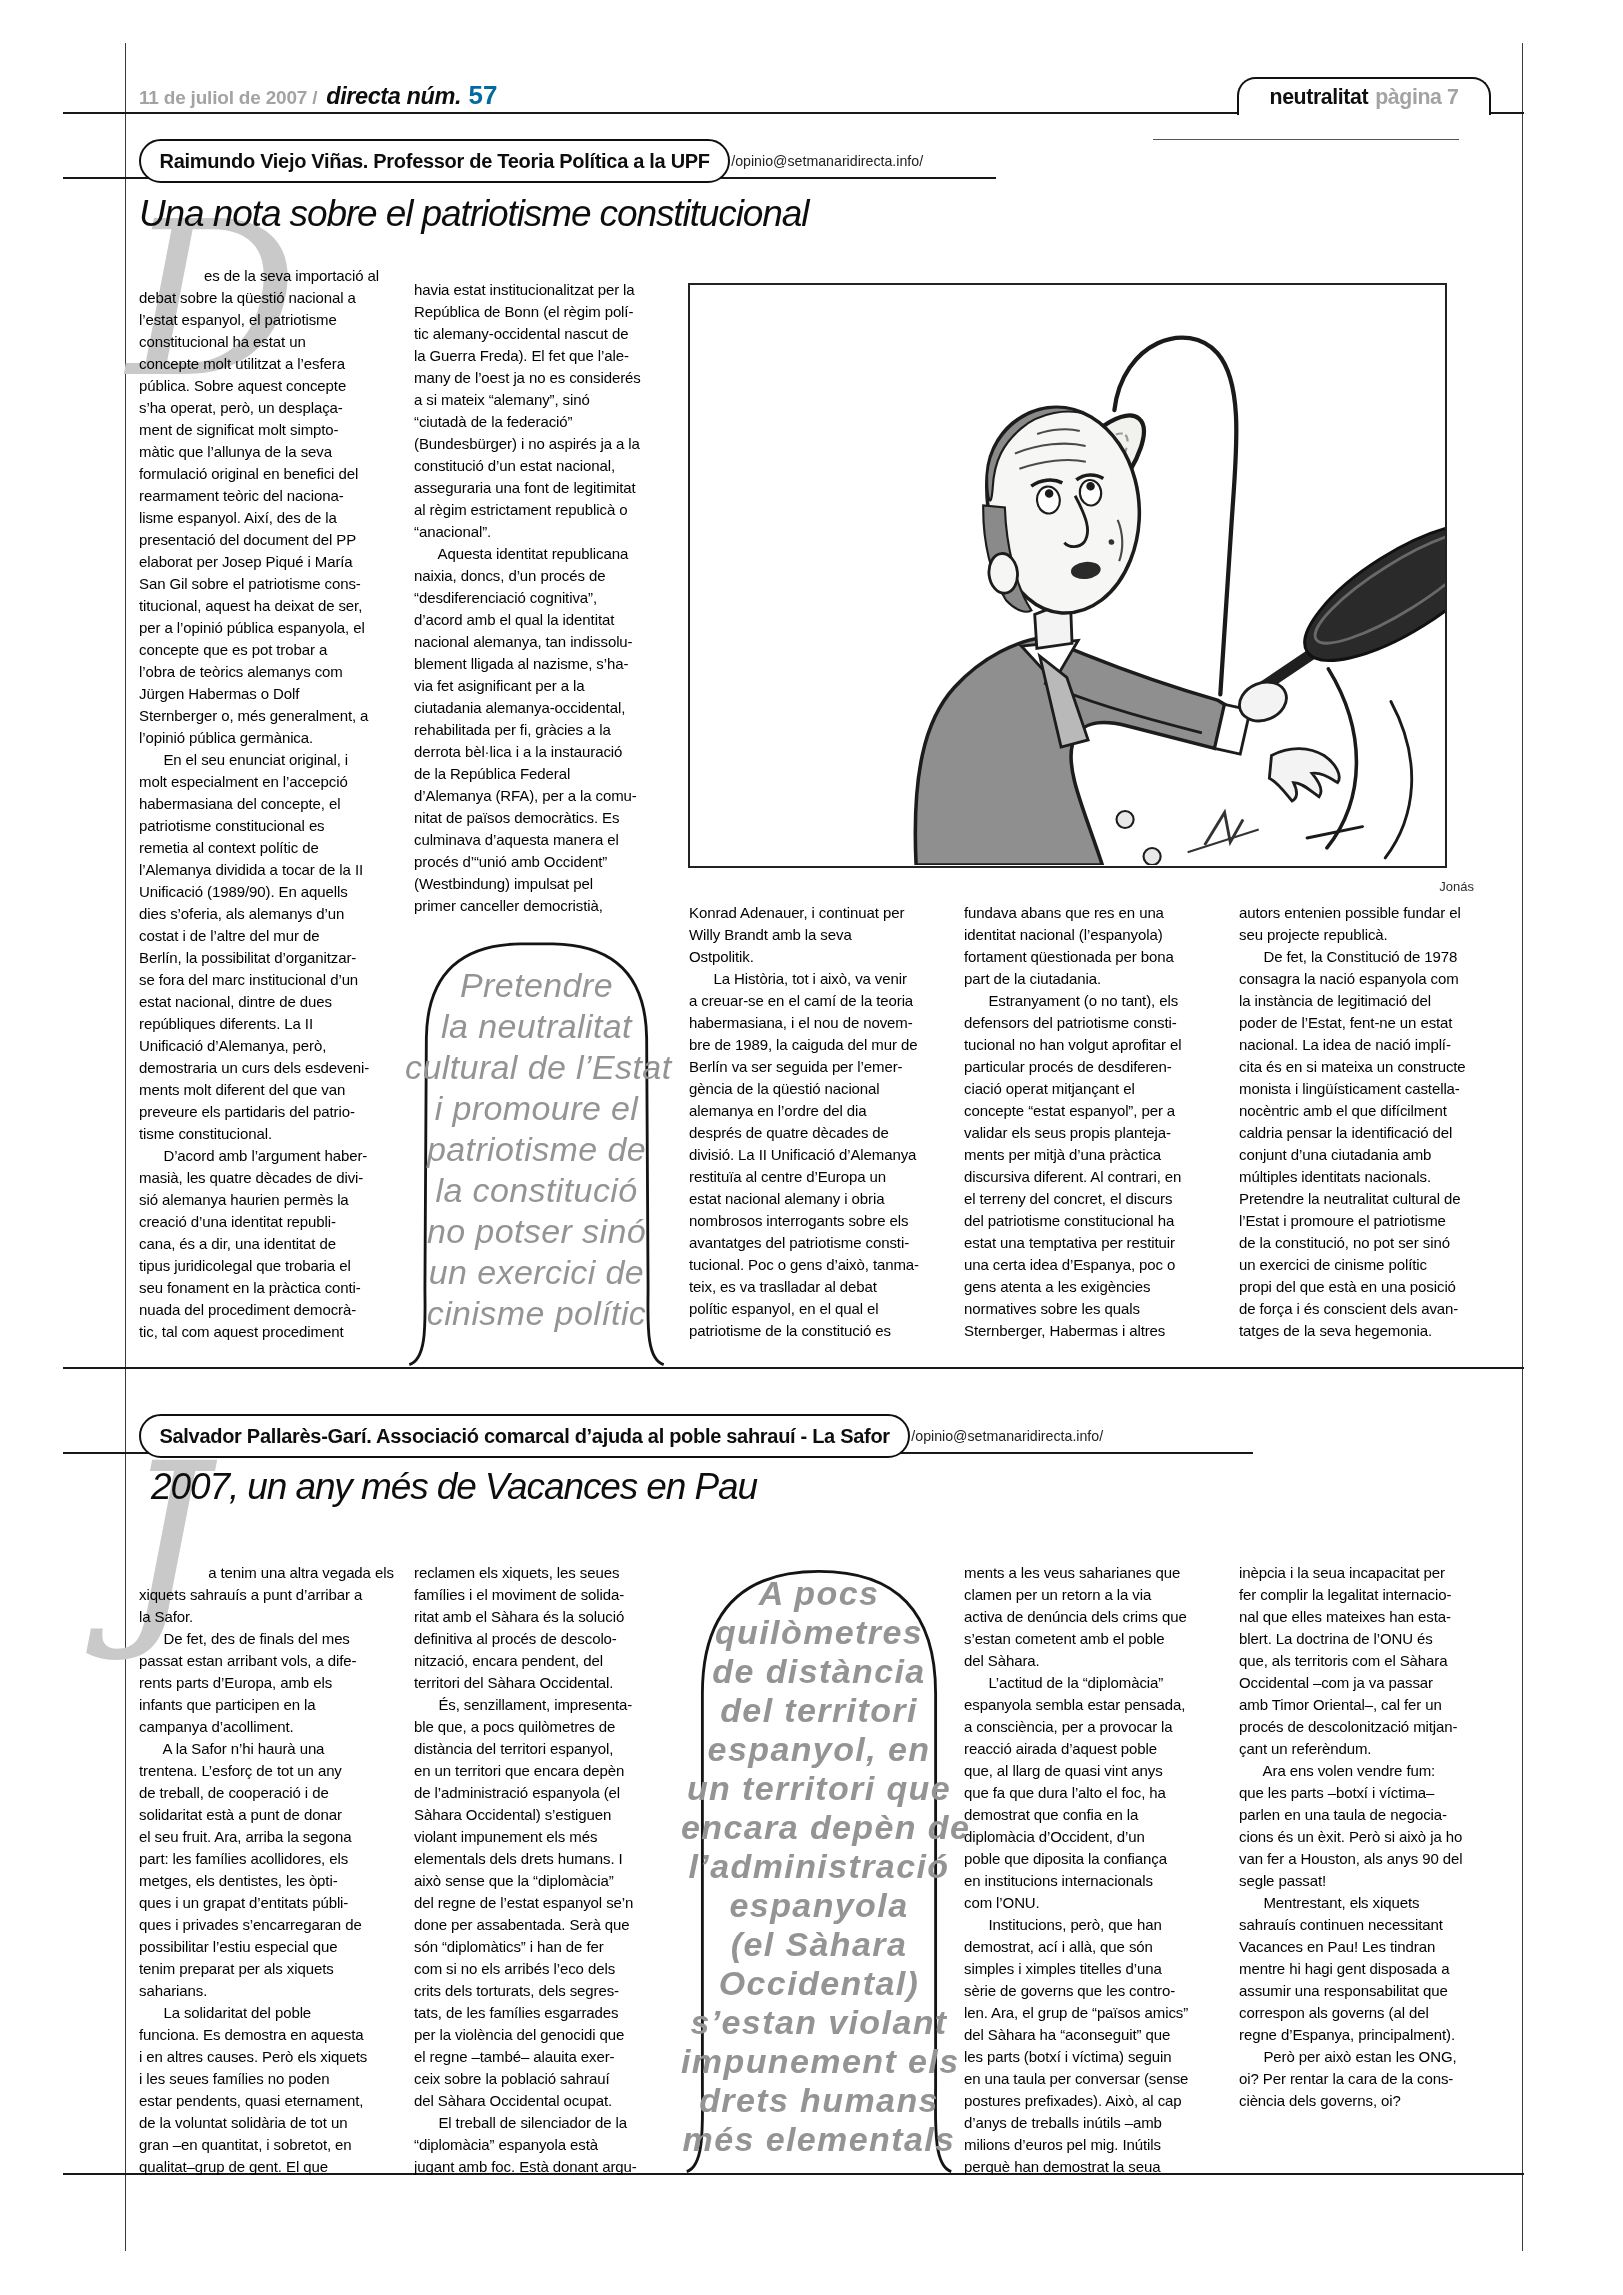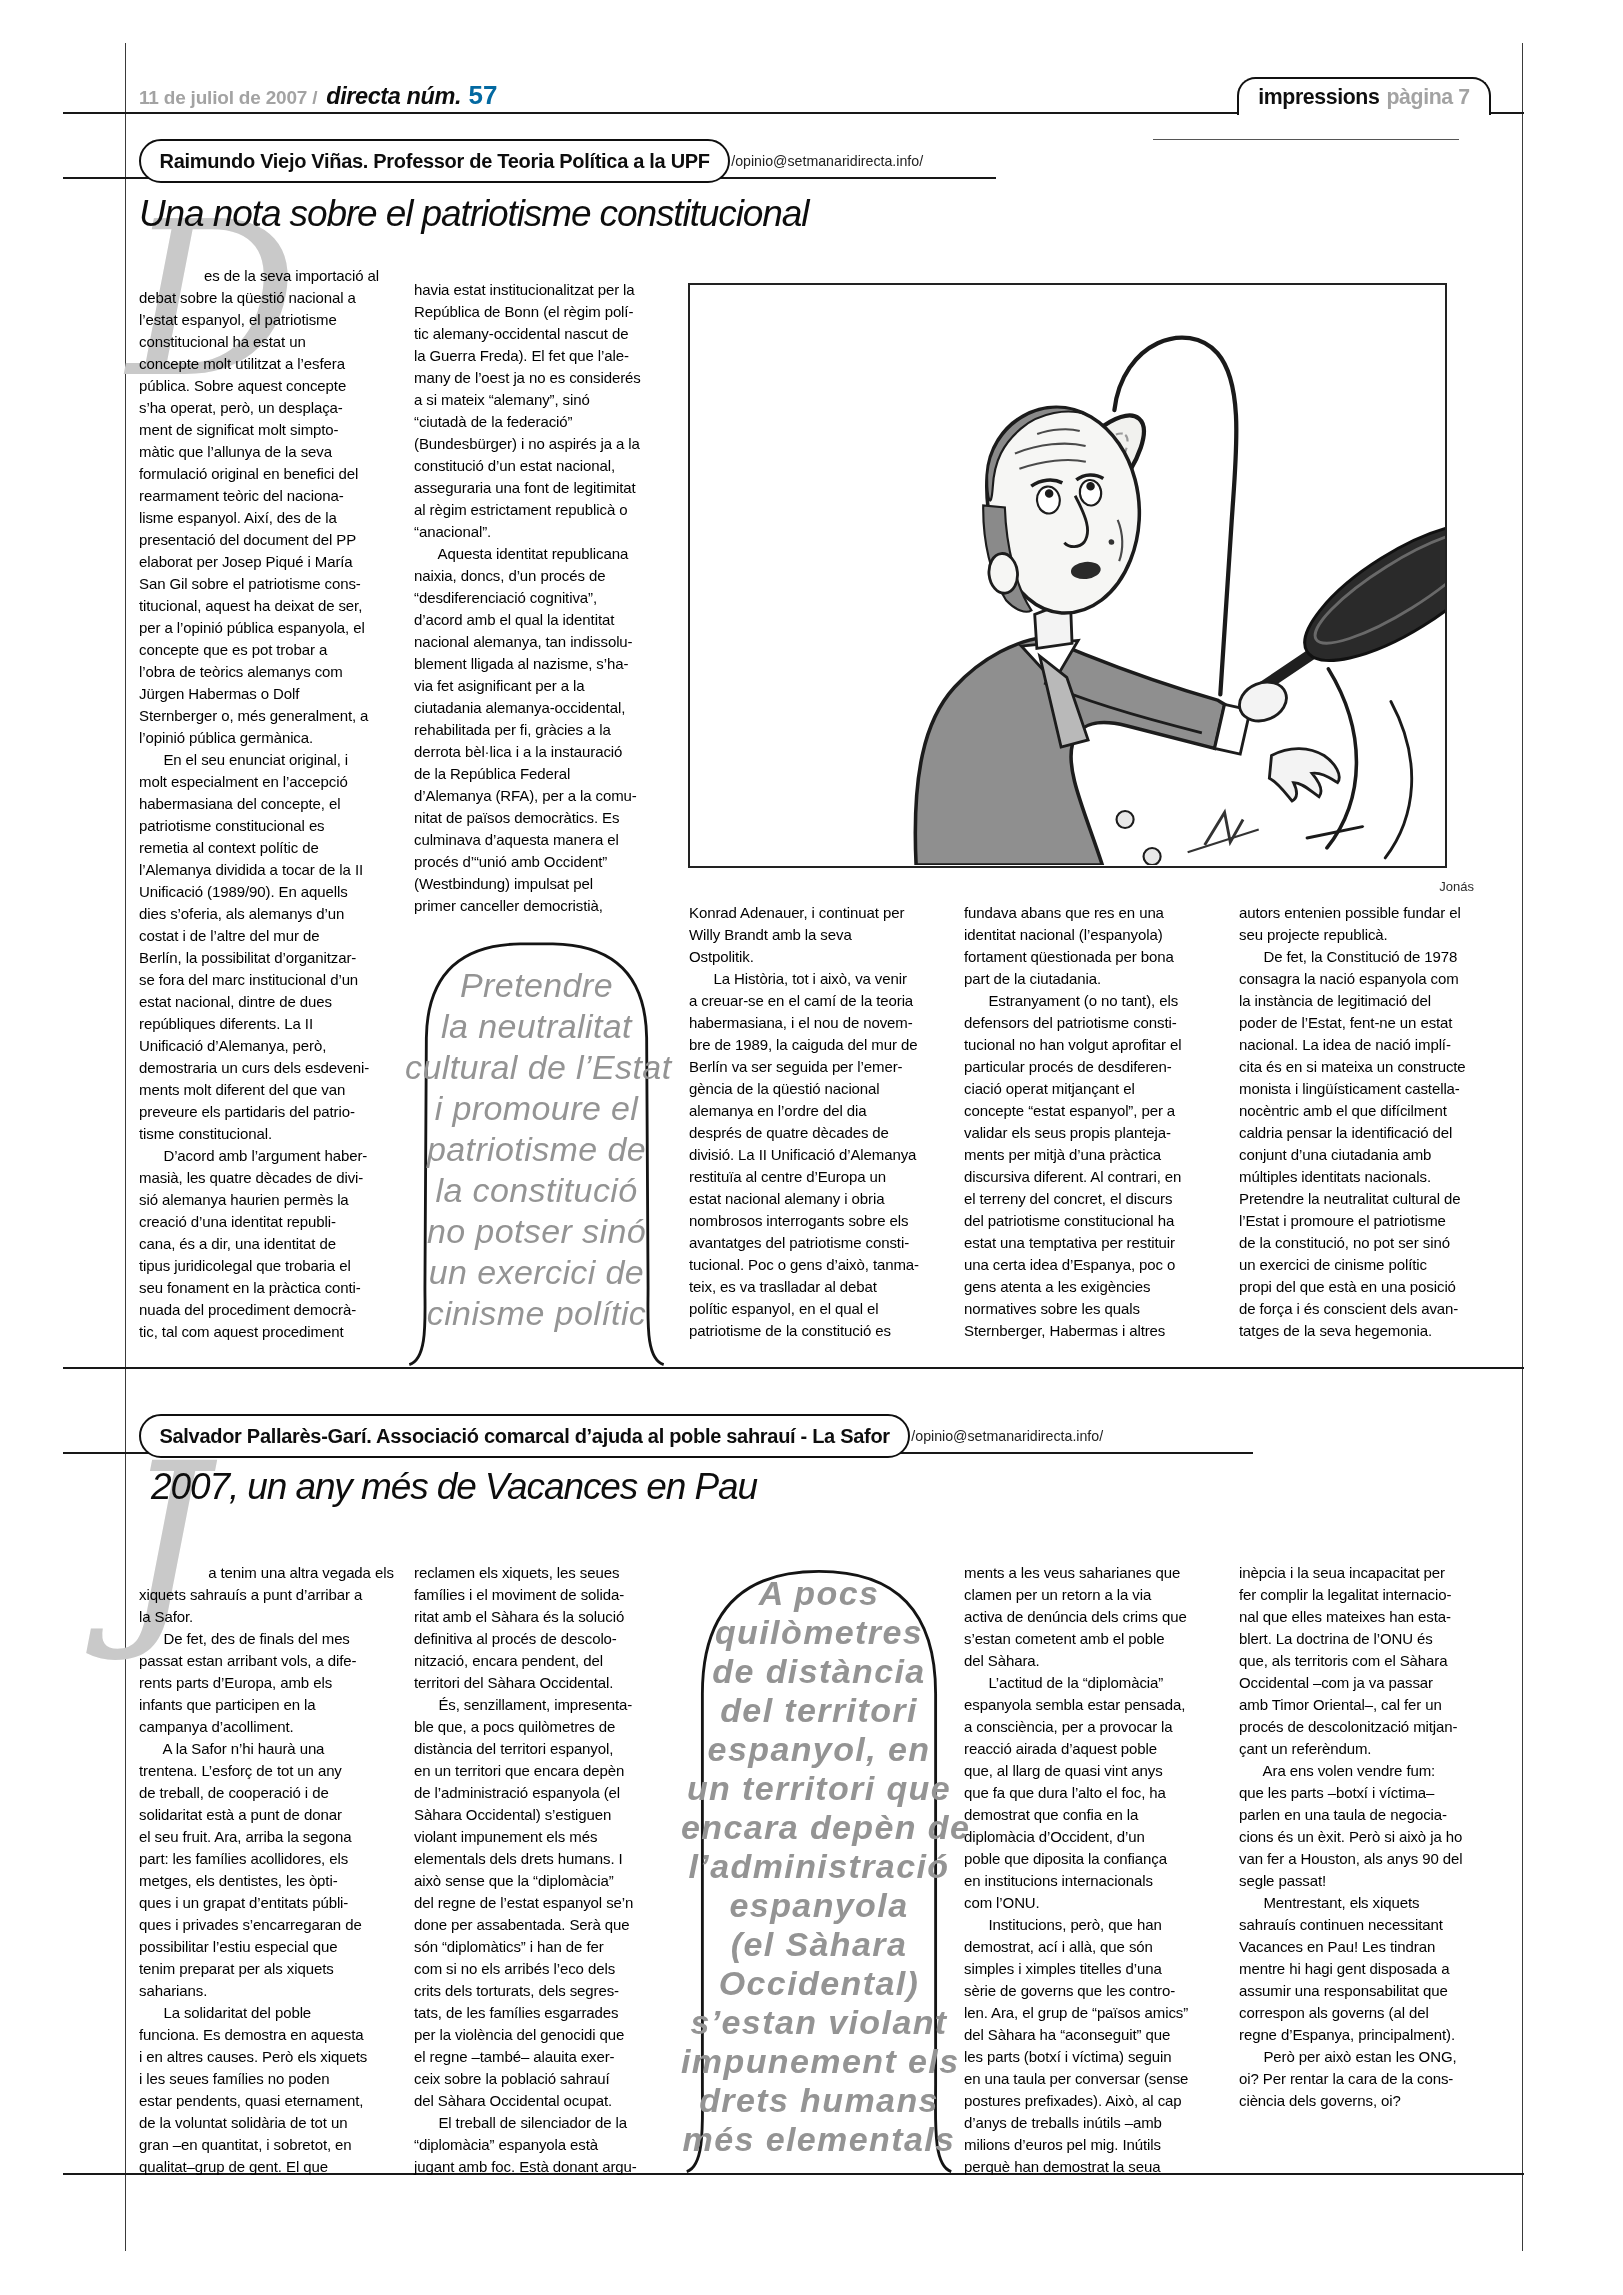--- a/index.html
+++ b/index.html
@@ -56,21 +56,21 @@
 <div class="rule" style="left:63px; top:1367px; width:1461px; height:2.1px;"></div>
 <div class="rule" style="left:63px; top:1452px; width:1190px; height:2.1px;"></div>
 <div class="rule" style="left:63px; top:2173px; width:1461px; height:2.1px;"></div>
 
 <div class="masthead">
   <span class="date-label">11 de juliol de 2007 /</span>
   <span class="pub-label">directa núm.</span>
   <span class="issue-label">57</span>
 </div>
 <div class="section-tab">
-  <span class="section-name">impressions</span>
+  <span class="section-name">neutralitat</span>
   <span class="page-label">pàgina 7</span>
 </div>
 
 <div class="byline-row" style="left:139px; top:139px;">
   <span class="byline-pill">Raimundo Viejo Viñas. Professor de Teoria Política a la UPF</span>
   <span class="byline-mail">/opinio@setmanaridirecta.info/</span>
 </div>
 <div class="headline" style="left:139px; top:193px;">Una nota sobre el patriotisme constitucional</div>
 <div class="dropcap" style="left:127px; top:217px;">D</div>
 

